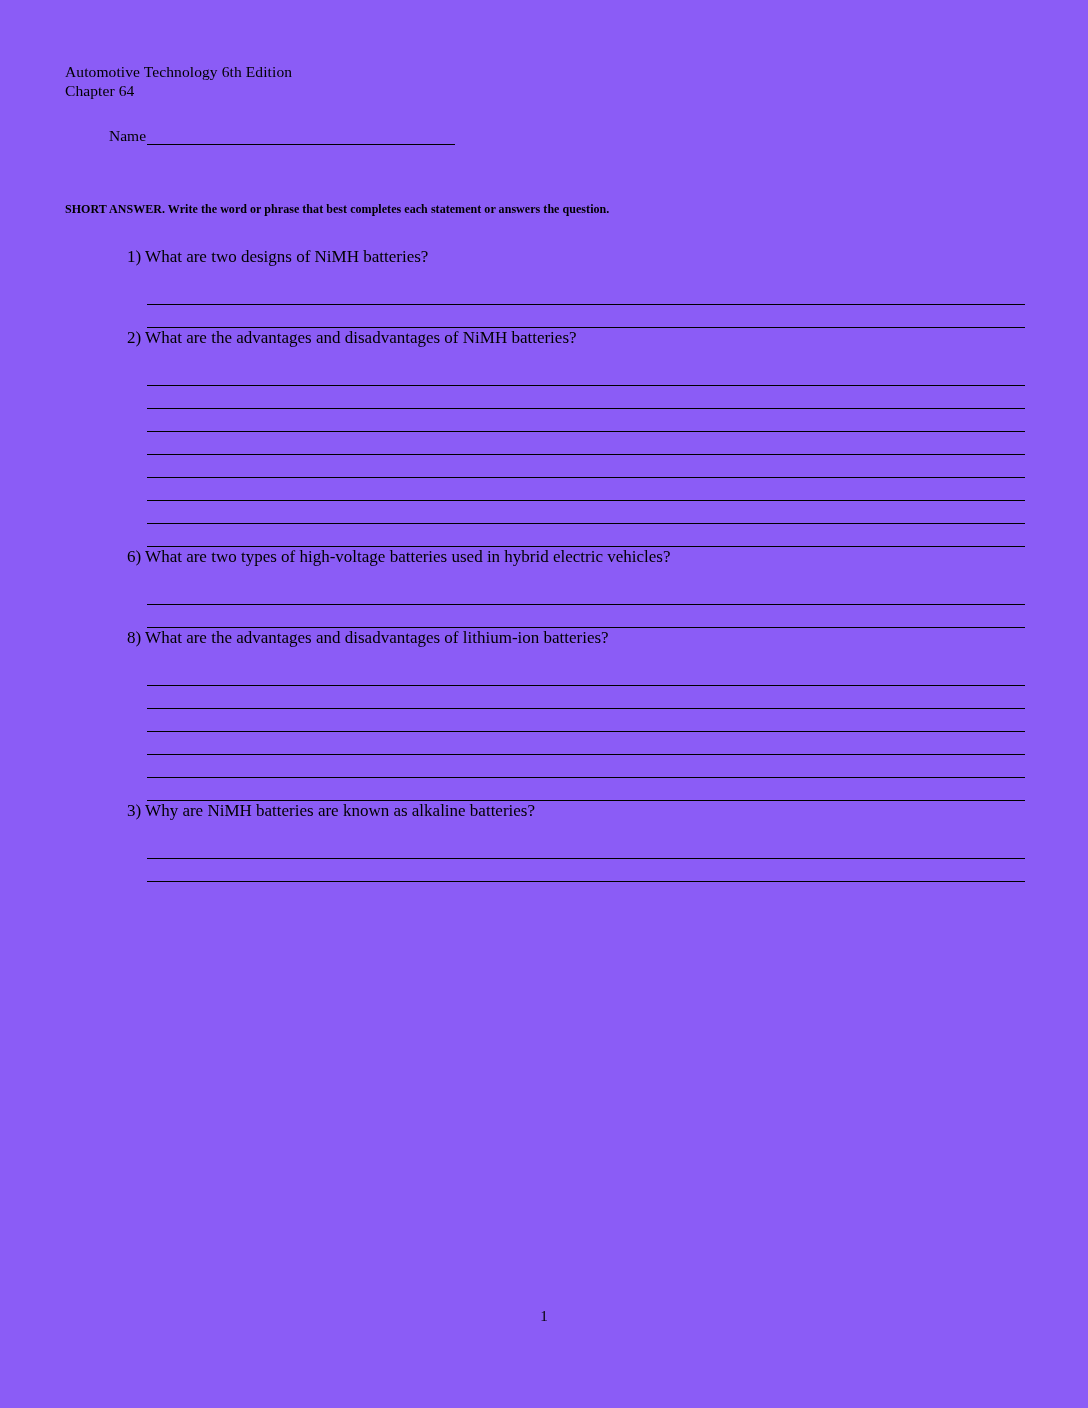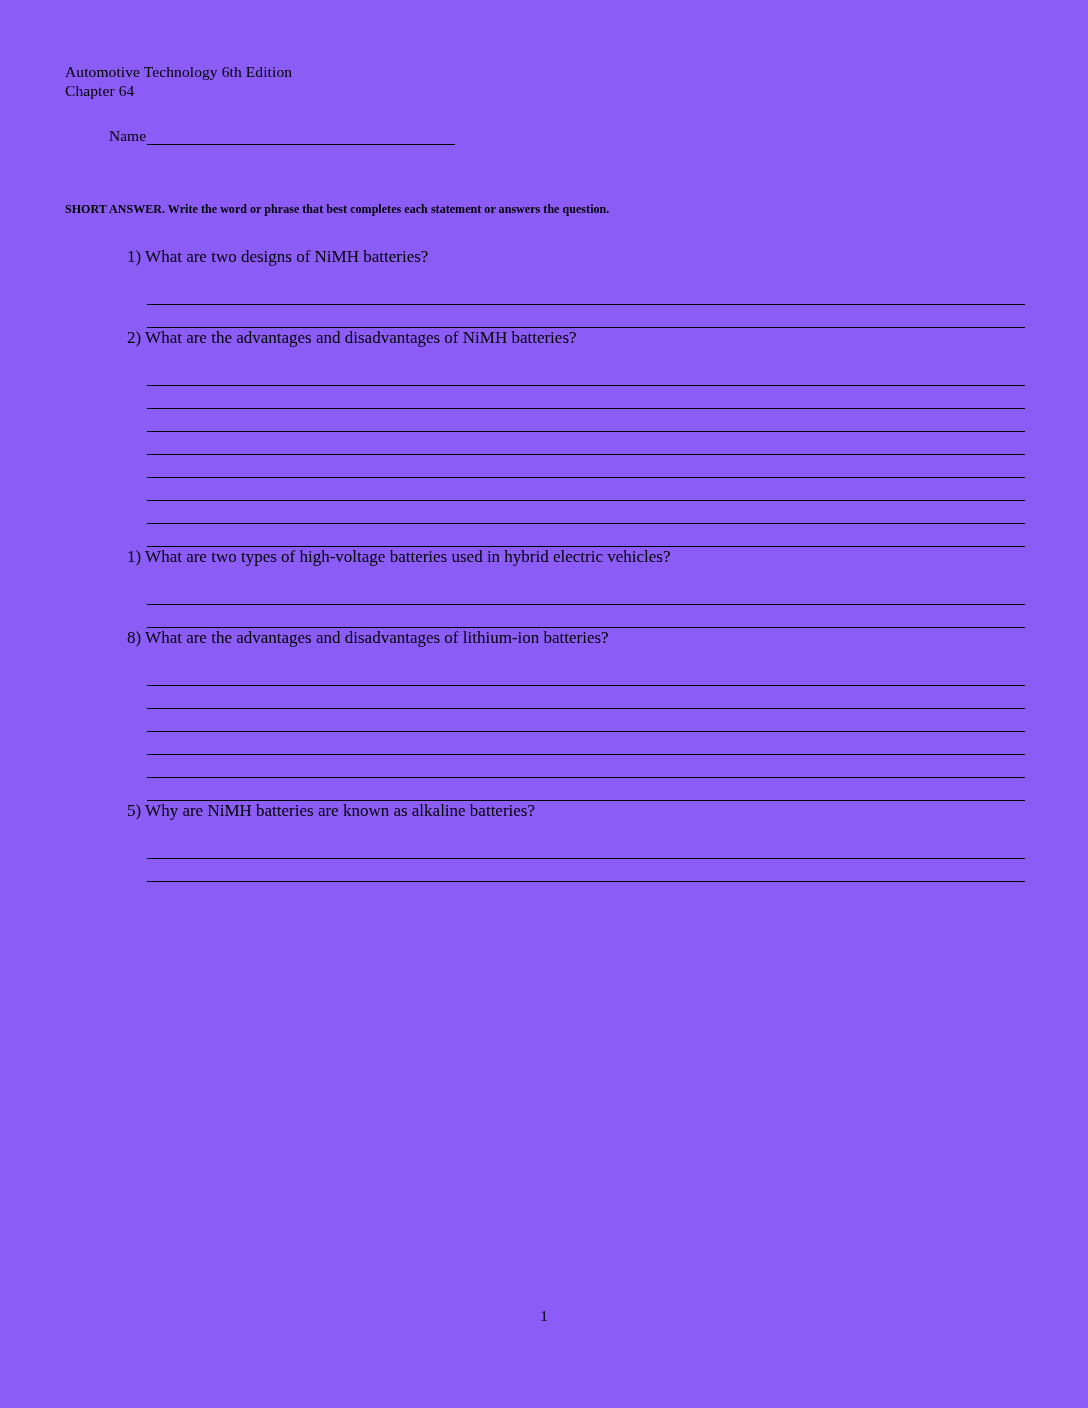--- a/index.html
+++ b/index.html
@@ -109,41 +109,41 @@
         <div class="answer-line"></div>
         <div class="answer-line"></div>
         <div class="answer-line"></div>
         <div class="answer-line"></div>
         <div class="answer-line"></div>
         <div class="answer-line"></div>
       </div>
     </div>
 
     <div class="question-block">
-      <div class="question-text">1) What are two types of high-voltage batteries used in hybrid electric vehicles?</div>
+      <div class="question-text">6) What are two types of high-voltage batteries used in hybrid electric vehicles?</div>
       <div class="answer-lines">
         <div class="answer-line"></div>
         <div class="answer-line"></div>
       </div>
     </div>
 
     <div class="question-block">
       <div class="question-text">8) What are the advantages and disadvantages of lithium-ion batteries?</div>
       <div class="answer-lines">
         <div class="answer-line"></div>
         <div class="answer-line"></div>
         <div class="answer-line"></div>
         <div class="answer-line"></div>
         <div class="answer-line"></div>
         <div class="answer-line"></div>
       </div>
     </div>
 
     <div class="question-block">
-      <div class="question-text">5) Why are NiMH batteries are known as alkaline batteries?</div>
+      <div class="question-text">3) Why are NiMH batteries are known as alkaline batteries?</div>
       <div class="answer-lines">
         <div class="answer-line"></div>
         <div class="answer-line"></div>
       </div>
     </div>
 
   </div>
 
   <div class="page-number">1</div>
 </div>

